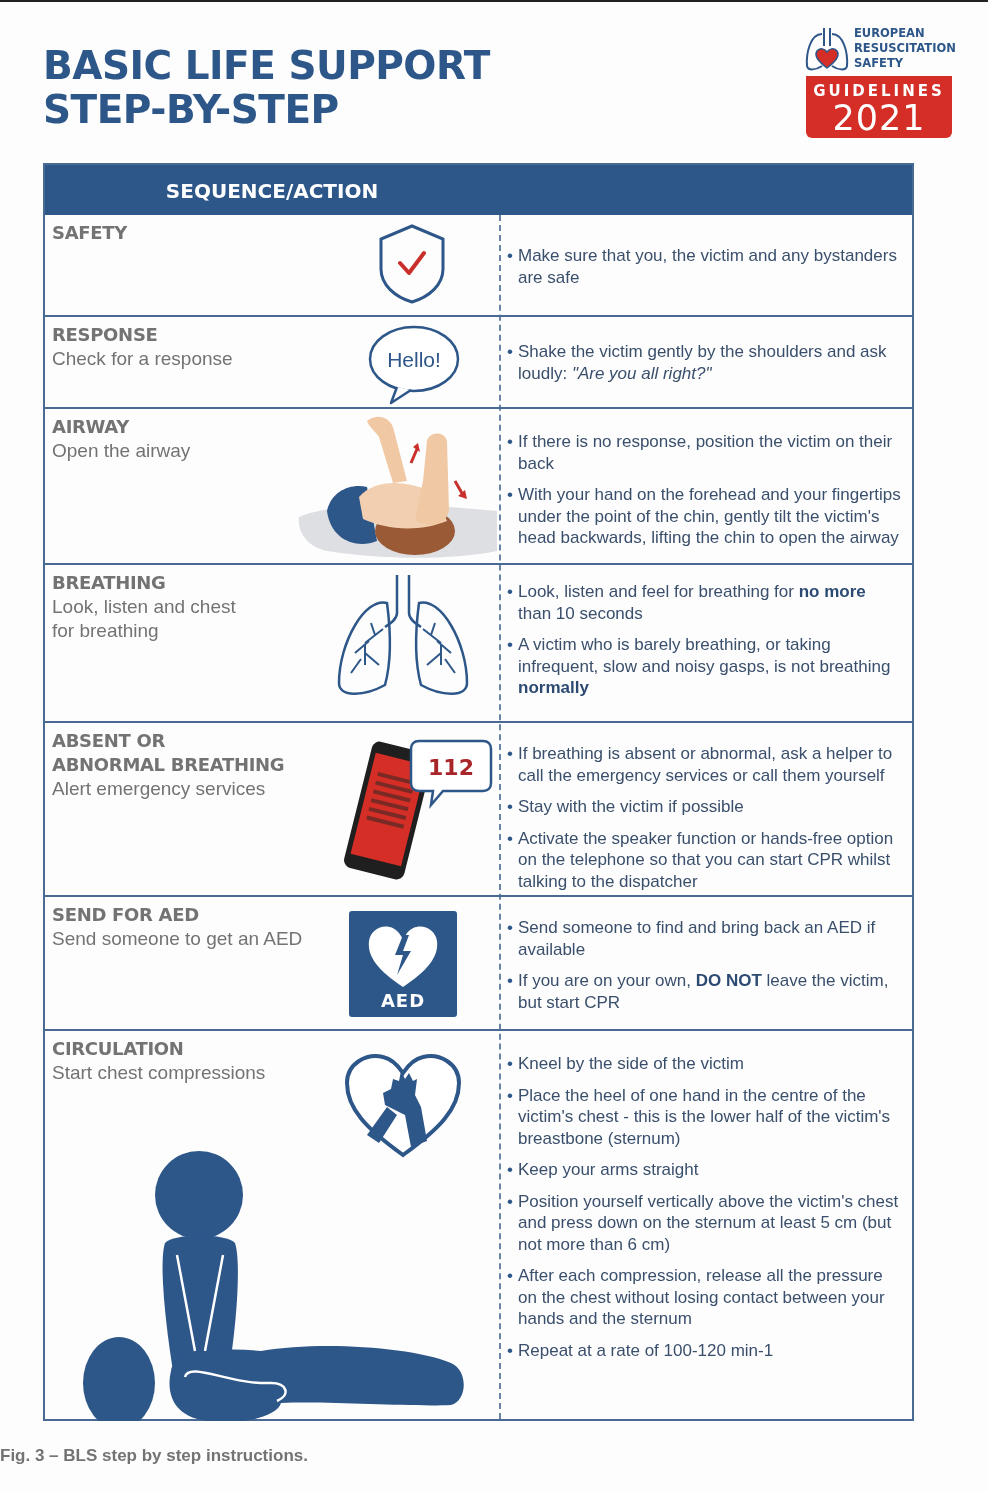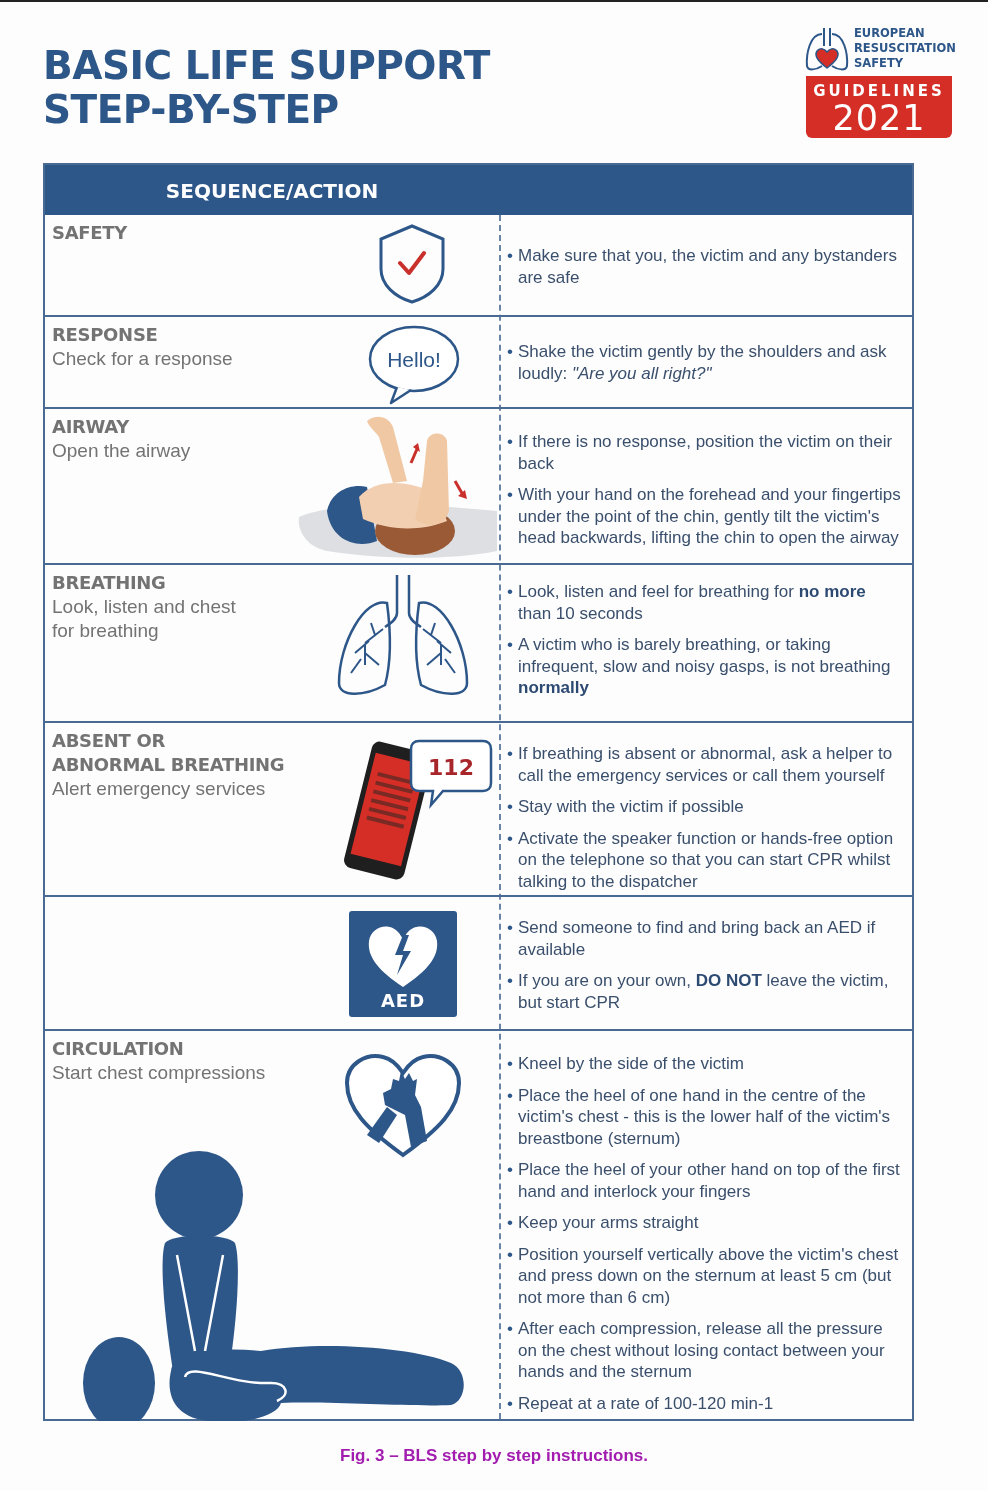--- a/index.html
+++ b/index.html
@@ -21,21 +21,21 @@
   .row { position:absolute; left:0; width:100%; border-top:2px solid #496a93; box-sizing:border-box; }
   .row.first { border-top:none; }
   .lbl { position:absolute; left:7px; top:6px; font-size:19px; line-height:24px; color:#737373; }
   .lbl b { display:block; font-family:"DejaVu Sans", sans-serif; font-weight:bold; font-size:18px; letter-spacing:-0.3px; }
   .lbl span { display:block; }
   .desc { position:absolute; left:462px; right:10px; font-size:17px; line-height:21.5px; color:#3a4f6c; }
   .desc .b { position:relative; padding-left:11px; margin-bottom:10px; }
   .desc .b::before { content:"•"; position:absolute; left:0; top:0; color:#2d5689; }
   .desc strong { color:#2d4a72; }
   .icon { position:absolute; }
-  .caption { position:absolute; left:0; width:988px; top:1446px; text-align:center; font-family:"Liberation Sans", sans-serif; font-weight:bold; font-size:17px; color:#a21caf; }
+  .caption { position:absolute; left:0; width:988px; top:1446px; text-align:left; font-family:"Liberation Sans", sans-serif; font-weight:bold; font-size:17px; color:#737373; }
 </style>
 </head>
 <body>
 
 <div class="topline"></div>
 
 <div class="title">
   <div>BASIC LIFE SUPPORT</div>
   <div>STEP-BY-STEP</div>
 </div>
@@ -155,20 +155,24 @@
       <text x="116" y="36" text-anchor="middle" font-family="DejaVu Sans, sans-serif" font-weight="bold" font-size="22" fill="#a8262a">112</text>
     </svg>
     <div class="desc" style="top:20px;">
       <div class="b">If breathing is absent or abnormal, ask a helper to call the emergency services or call them yourself</div>
       <div class="b">Stay with the victim if possible</div>
       <div class="b">Activate the speaker function or hands-free option on the telephone so that you can start CPR whilst talking to the dispatcher</div>
     </div>
   </div>
 
   <div class="row" style="top:730px;height:134px;">
+    <div class="lbl">
+      <b>SEND FOR AED</b>
+      <span>Send someone to get an AED</span>
+    </div>
     <svg class="icon" style="left:304px;top:14px;" width="108" height="106" viewBox="0 0 108 106">
       <rect x="0" y="0" width="108" height="106" rx="3" fill="#2d5689"></rect>
       <path d="M54 76 C30 60 18 46 20 30 C22 16 40 10 50 22 L54 28 L58 22 C68 10 86 16 88 30 C90 46 78 60 54 76Z" fill="#fff"></path>
       <path d="M54 24 L46 44 L54 44 L48 64 L62 40 L54 40 L60 24Z" fill="#2d5689"></path>
       <text x="54" y="96" text-anchor="middle" font-family="DejaVu Sans, sans-serif" font-weight="bold" font-size="18" fill="#fff" letter-spacing="1">AED</text>
     </svg>
     <div class="desc" style="top:20px;">
       <div class="b">Send someone to find and bring back an AED if available</div>
       <div class="b"><span>If you are on your own, </span><strong>DO NOT</strong><span> leave the victim, but start CPR</span></div>
     </div>
@@ -188,21 +192,20 @@
       <ellipse cx="118" cy="44" rx="44" ry="44" fill="#2d5689"></ellipse>
       <path d="M84 92 C92 82 146 82 154 92 C160 110 156 170 148 220 L92 220 C84 170 78 110 84 92Z" fill="#2d5689"></path>
       <path d="M96 104 L114 200 M142 104 L124 200" stroke="#fff" stroke-width="2.5" fill="none"></path>
       <ellipse cx="38" cy="232" rx="36" ry="46" fill="#2d5689"></ellipse>
       <path d="M90 220 C92 200 140 196 180 200 C240 190 330 196 370 212 C388 220 386 250 370 254 C330 256 250 250 200 252 C196 266 160 274 130 270 C96 268 84 246 90 220Z" fill="#2d5689"></path>
       <path d="M104 226 C108 210 150 234 190 232 C206 232 210 244 196 250" stroke="#fff" stroke-width="2.5" fill="none"></path>
     </svg>
     <div class="desc" style="top:22px;">
       <div class="b">Kneel by the side of the victim</div>
       <div class="b">Place the heel of one hand in the centre of the victim's chest - this is the lower half of the victim's breastbone (sternum)</div>
-      <div class="b">Place the heel of your other hand on top of the first hand and interlock your fingers</div>
       <div class="b">Keep your arms straight</div>
       <div class="b">Position yourself vertically above the victim's chest and press down on the sternum at least 5 cm (but not more than 6 cm)</div>
       <div class="b">After each compression, release all the pressure on the chest without losing contact between your hands and the sternum</div>
       <div class="b">Repeat at a rate of 100-120 min-1</div>
     </div>
   </div>
 </div>
 
 <div class="caption">Fig. 3 – BLS step by step instructions.</div>
 

